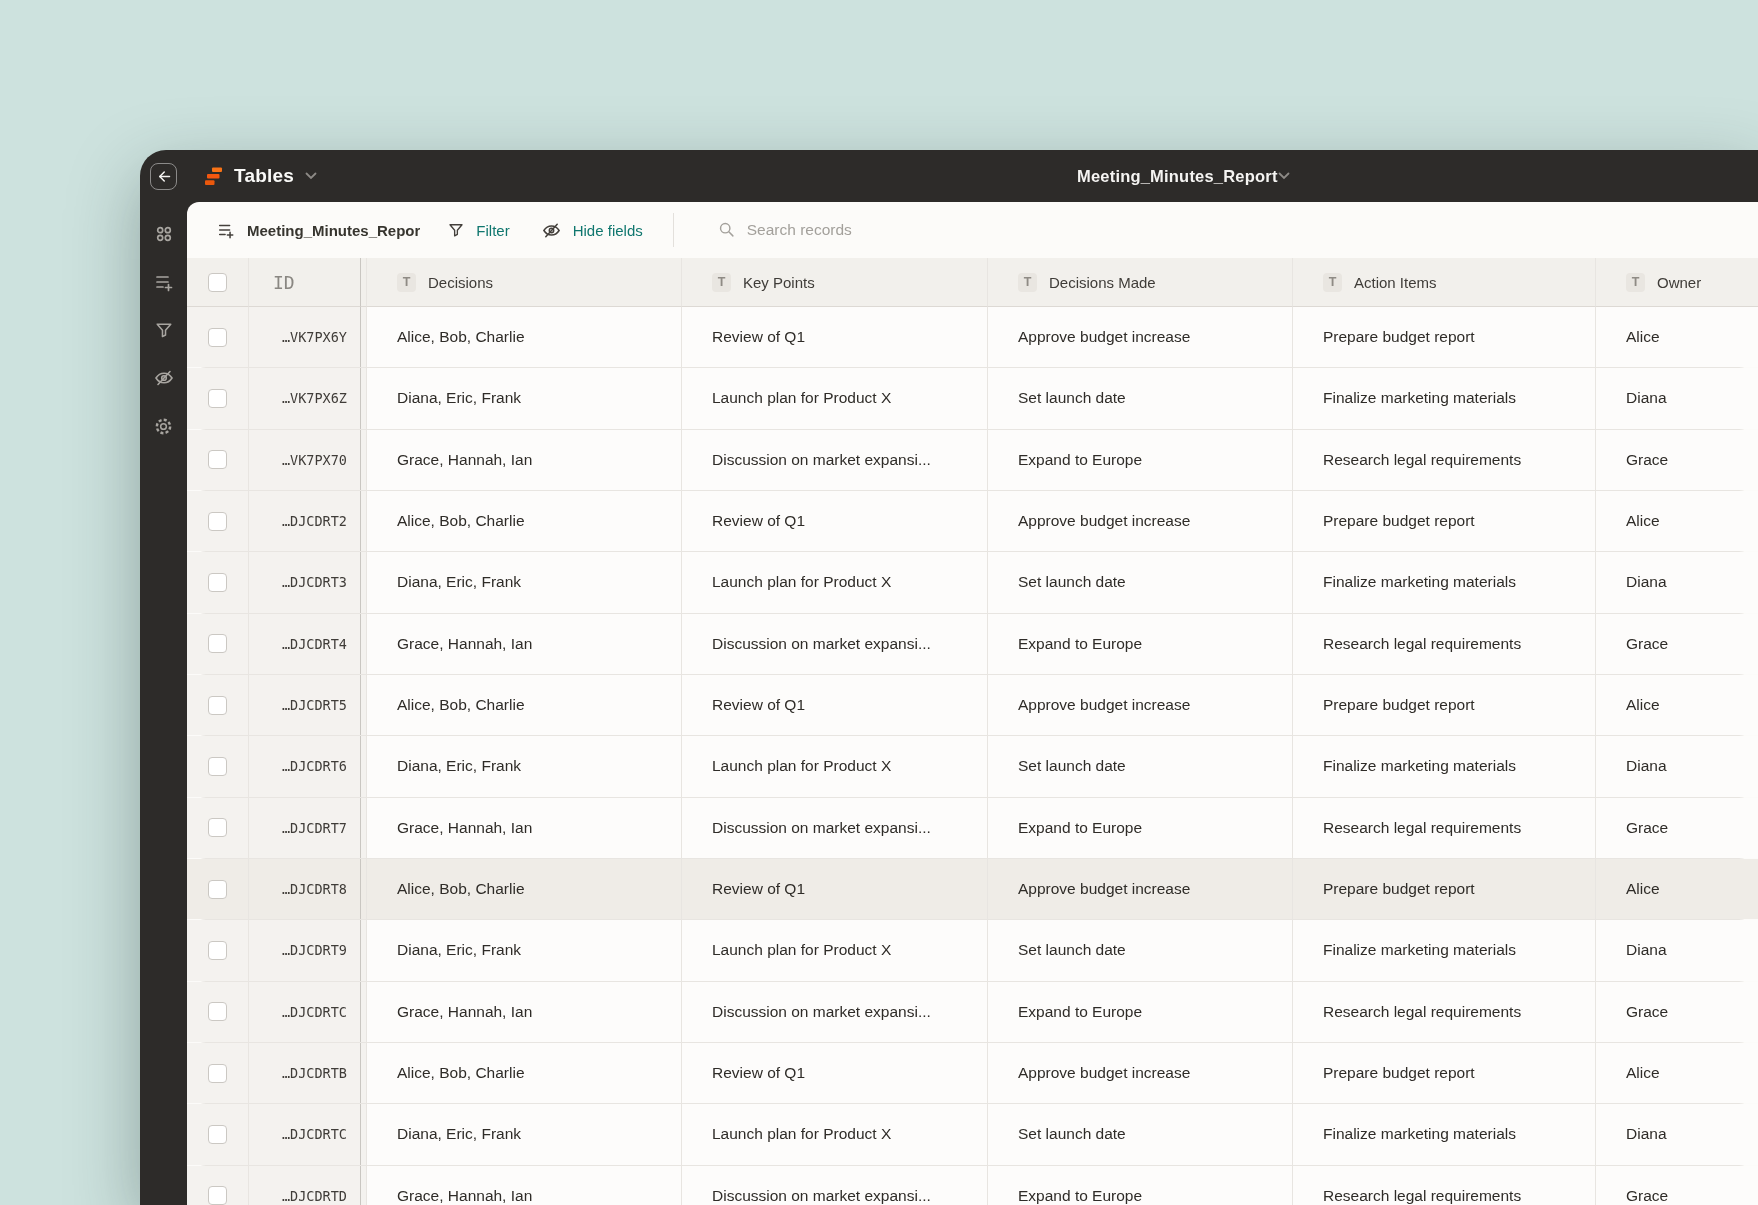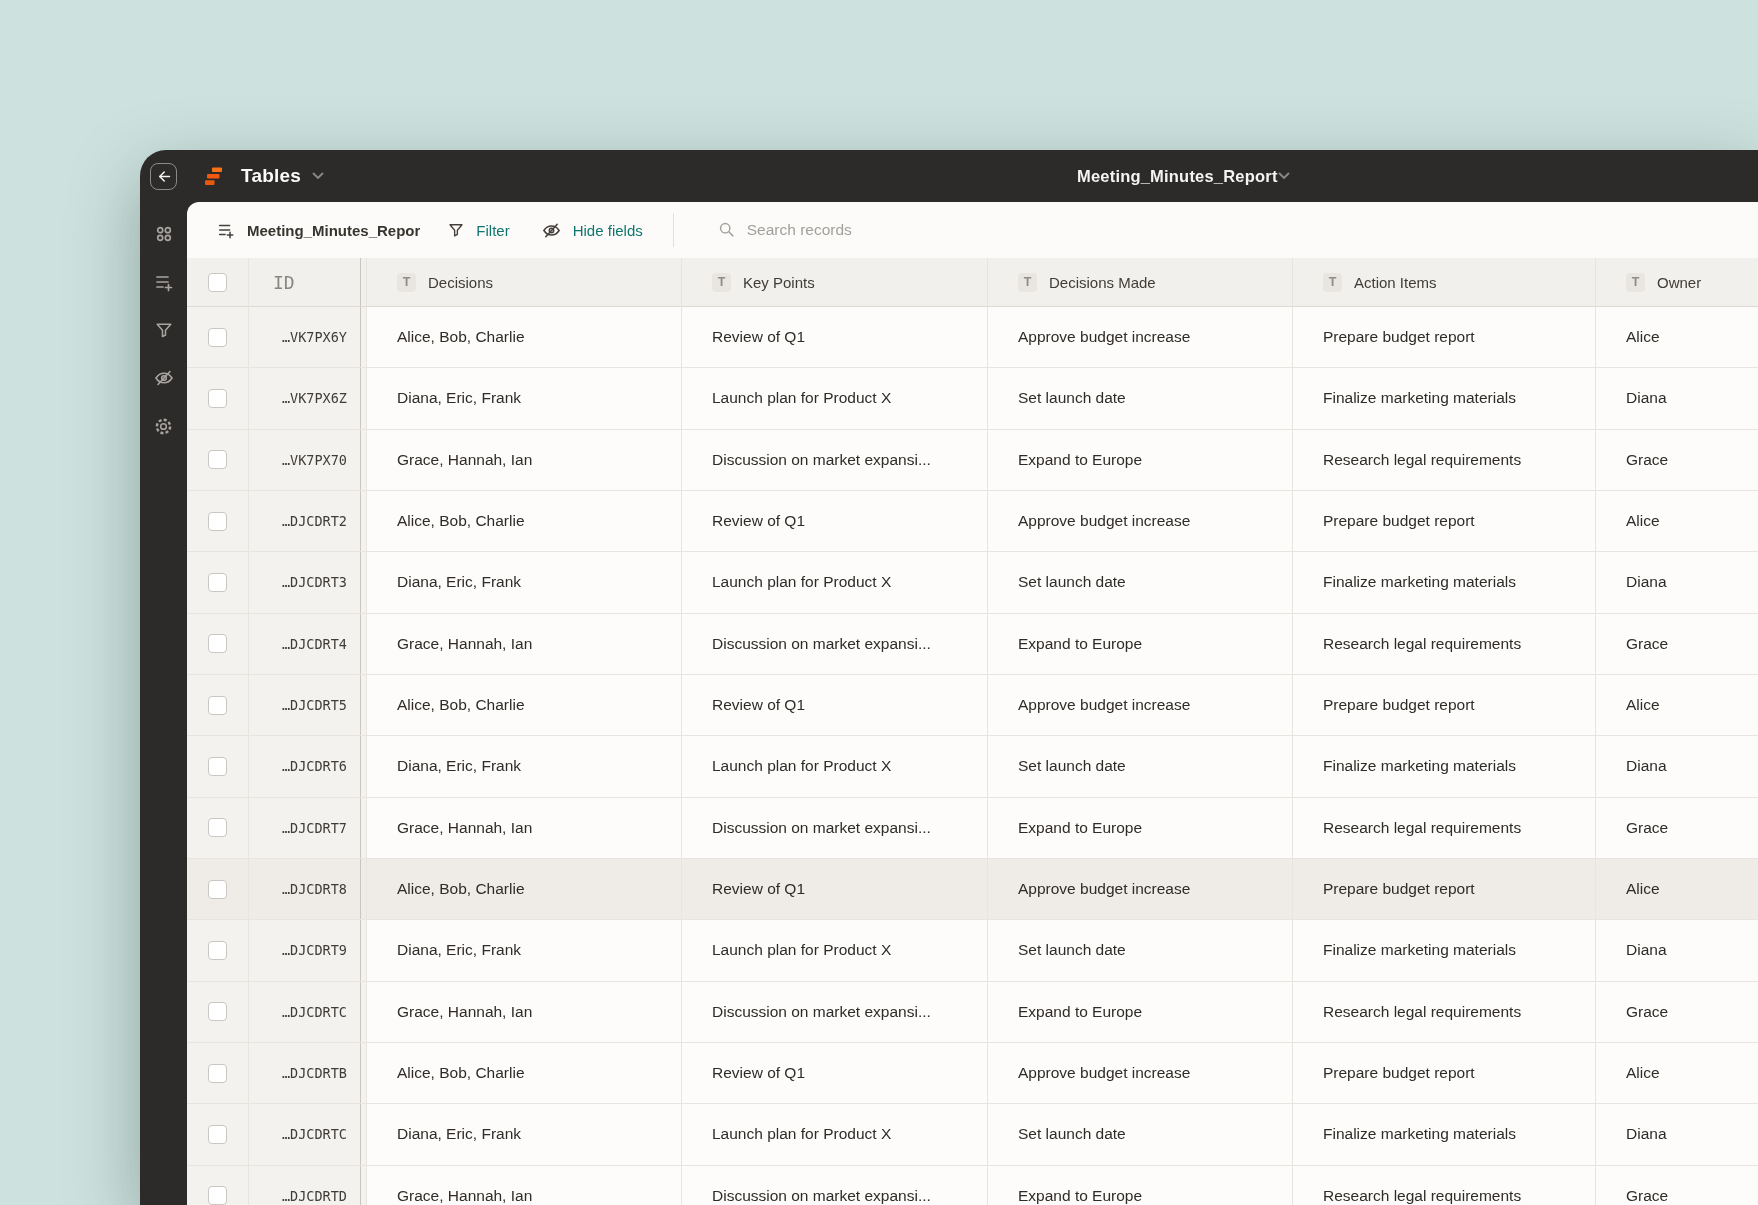--- a/index.html
+++ b/index.html
@@ -24,21 +24,21 @@
 
   .window{position:absolute;left:140px;top:150px;width:1618px;height:1055px;
     background:var(--dark);border-top-left-radius:26px;
     box-shadow:0 24px 70px rgba(30,50,45,.35);overflow:hidden;}
 
   
   .topbar{position:relative;height:52px;display:flex;align-items:center;}
   .back-btn{position:absolute;left:10px;top:13px;width:27px;height:27px;border:1.5px solid rgba(255,255,255,.45);
     border-radius:8px;display:flex;align-items:center;justify-content:center;color:#f5f4f2;cursor:pointer;}
   .brand{display:flex;align-items:center;gap:11px;padding-left:65px;cursor:pointer;}
-  .brand-name{color:#fafaf8;font-size:19px;font-weight:700;letter-spacing:.2px;margin-left:7px;}
+  .brand-name{color:#fafaf8;font-size:19px;font-weight:700;letter-spacing:.2px;}
   .chev{color:#8d8a86;display:flex;align-items:center;}
   .title-cluster{position:absolute;left:937px;top:0;height:52px;display:flex;align-items:center;gap:0;cursor:pointer;}
   .page-title{color:#f5f4f2;font-size:16.5px;font-weight:600;letter-spacing:.2px;}
 
   
   .app-body{display:flex;height:1003px;}
   .side-rail{width:47px;background:var(--dark);display:flex;flex-direction:column;align-items:center;
     padding-top:22px;gap:28px;flex-shrink:0;}
   .rail-btn{width:20px;height:20px;color:var(--icon-side);display:flex;align-items:center;justify-content:center;cursor:pointer;}
 
@@ -55,21 +55,21 @@
   .search-box input{border:none;outline:none;background:transparent;font-family:"Liberation Sans",sans-serif;
     font-size:15.5px;color:#37352f;width:220px;}
   .search-box input::placeholder{color:#a3a09b;}
   .search-icon{color:#a3a09b;display:flex;align-items:center;}
 
   
   .grid{flex:1;overflow:hidden;}
   .grow{display:grid;grid-template-columns:61px 112px 6px 315px 306px 305px 303px minmax(163px,1fr);}
   .header-row{height:49px;}
   .header-row>div{background:var(--header-bg);border-bottom:1px solid #ddd9d4;}
-  .data-row{height:61.33px;border-bottom:1px solid var(--border);}
+  .data-row{height:61.33px;border-bottom:1px solid var(--border);border-radius:19px;}
   .c{display:flex;align-items:center;}
   .c-check{justify-content:center;background:var(--graycol-bg);}
   .c-id{background:var(--graycol-bg);border-left:1px solid var(--border);justify-content:flex-end;padding-right:13px;}
   .c-div{background:var(--graycol-bg);border-left:1.5px solid var(--border-strong);}
   .c-data{background:var(--cell-bg);border-left:1px solid var(--border);padding:0 12px 0 30px;
     font-size:15.5px;color:var(--txt);white-space:nowrap;overflow:hidden;}
   .data-row.hl .c-check,.data-row.hl .c-id,.data-row.hl .c-div,.data-row.hl .c-data{background:var(--hl-bg);}
   .id-header-label{font-size:18px;color:var(--txt-gray);width:100%;padding-left:24px;font-family:"DejaVu Sans Mono",monospace;}
   .id-val{font-family:"DejaVu Sans Mono",monospace;font-size:13.5px;color:#3f3c38;}
   .hcell-label{font-size:15px;font-weight:500;color:#3f3c38;white-space:nowrap;}

